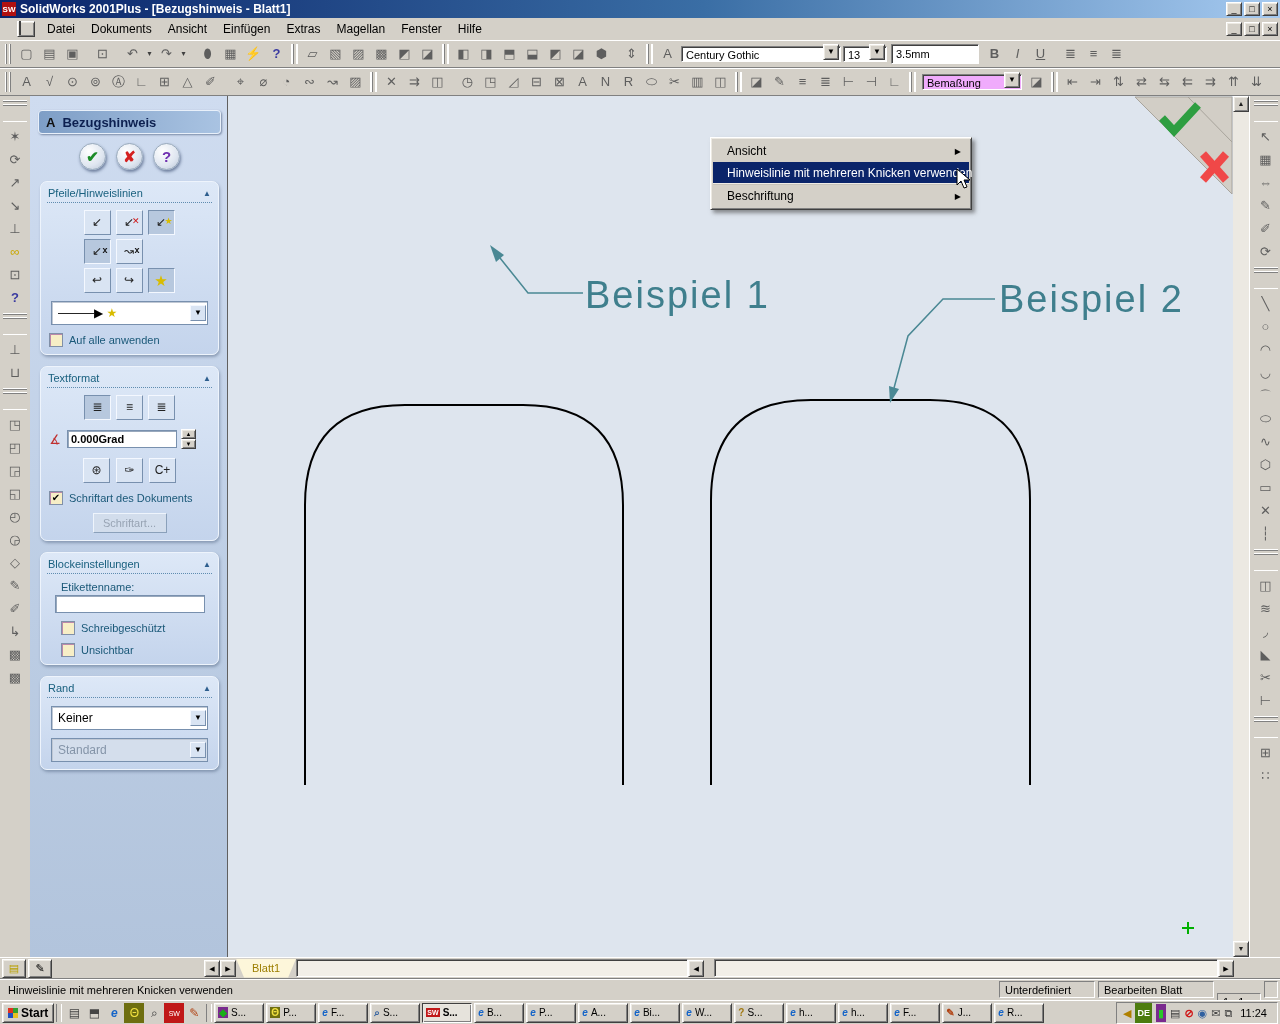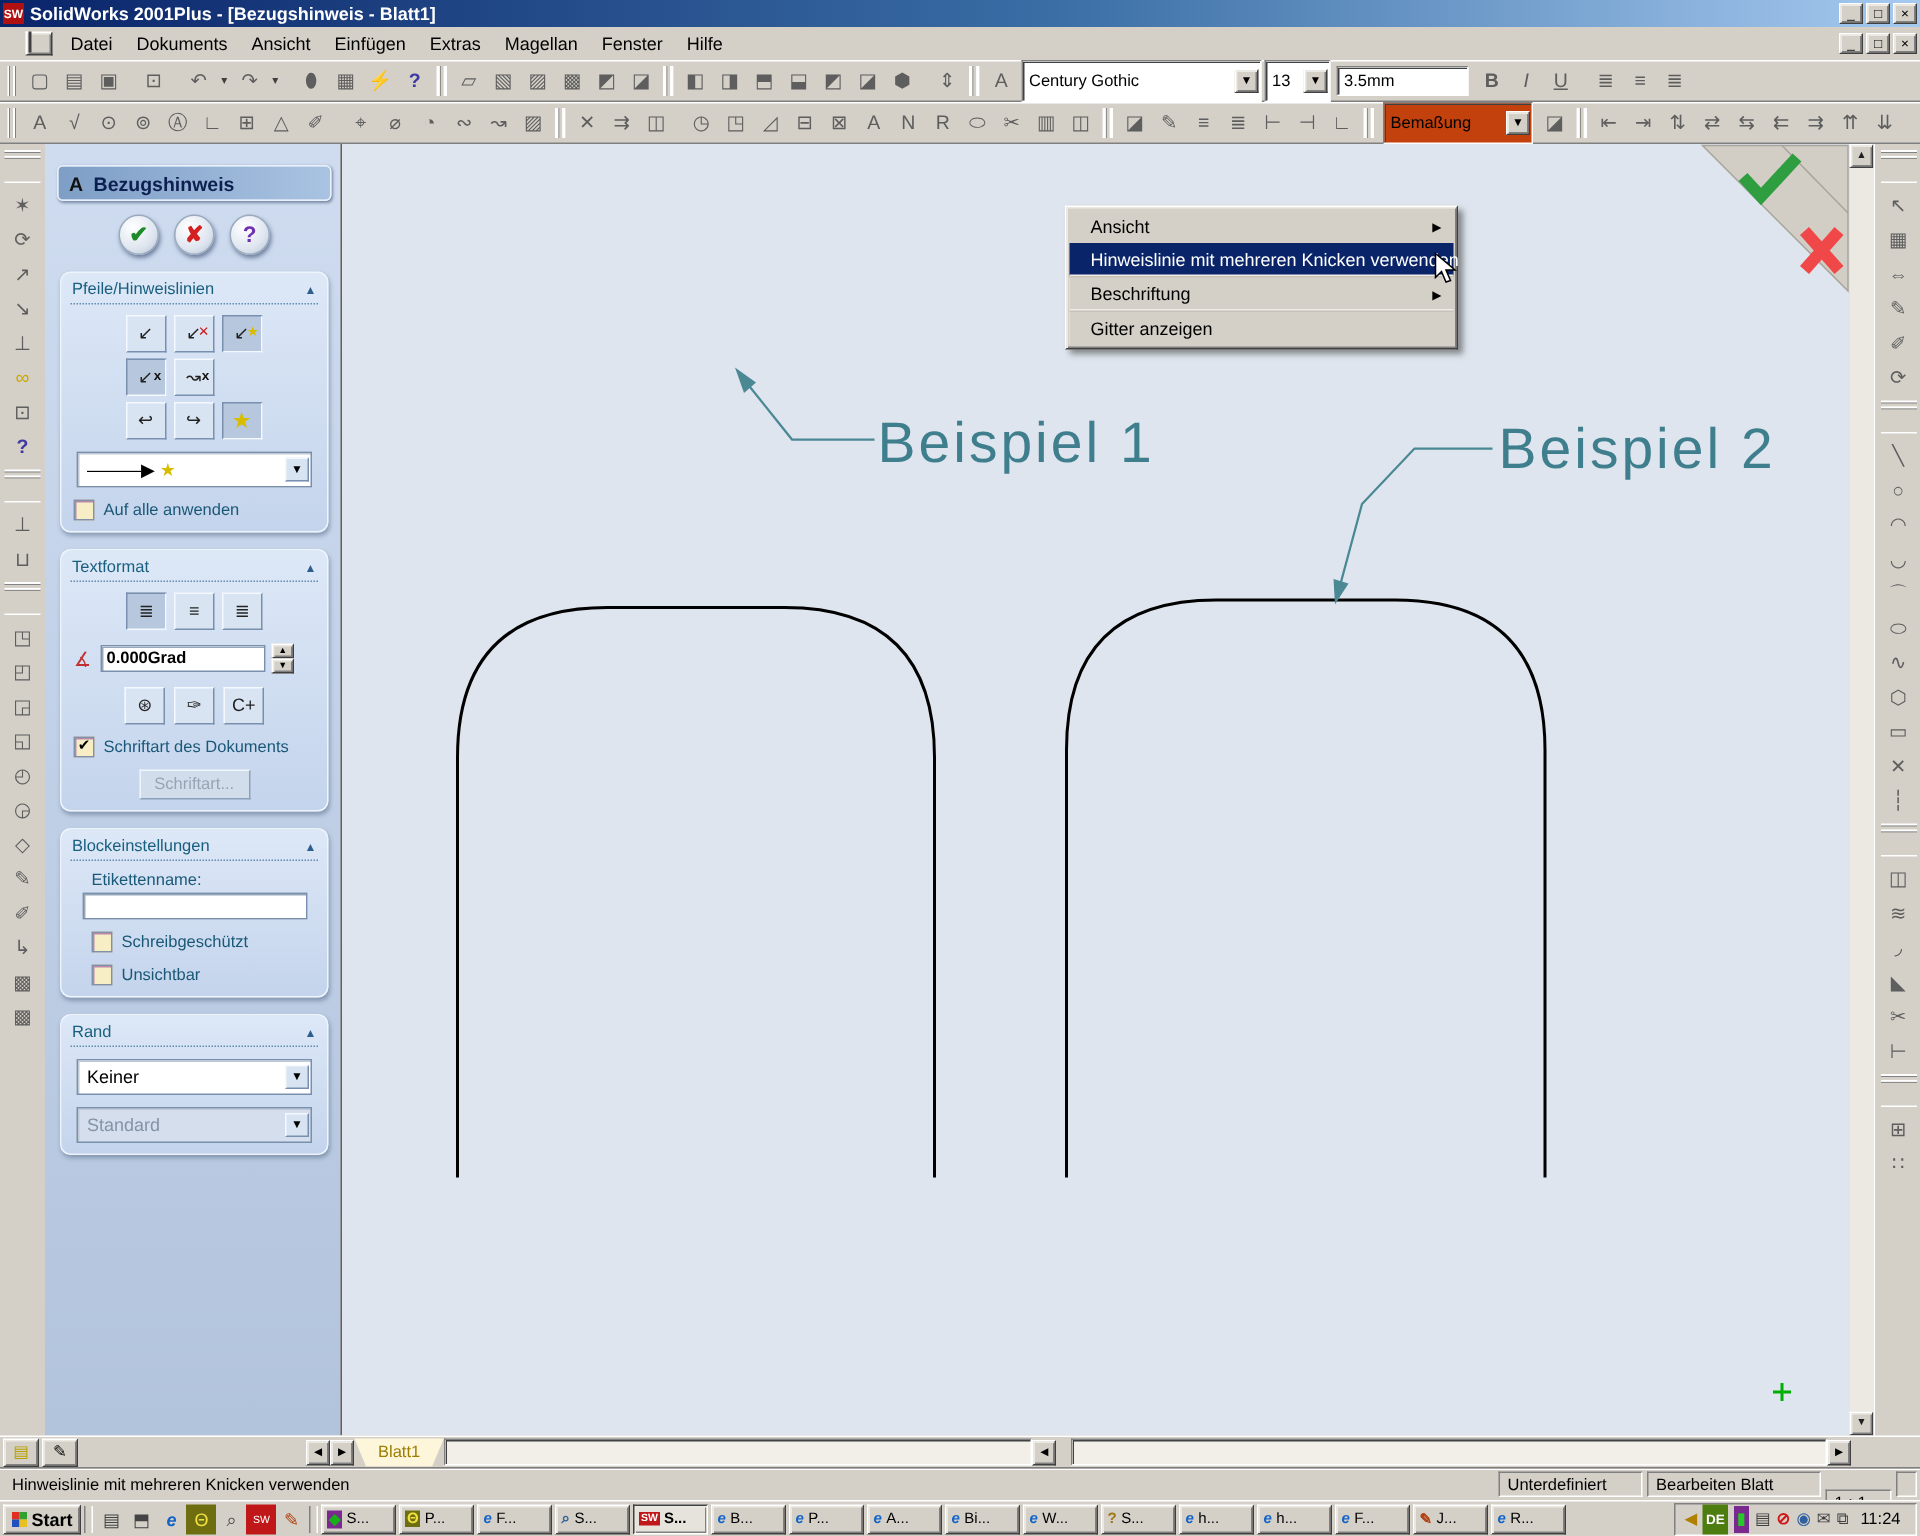--- a/index.html
+++ b/index.html
@@ -31,29 +31,29 @@
   #tb1{top:40px;} #tb2{top:68px;}
   .tbtn{width:23px;height:22px;background:transparent;border:1px solid transparent;
     color:#5e5e5e;font-size:13px;line-height:20px;text-align:center;flex:none;overflow:hidden;}
   .tbtn.dd{width:11px;font-size:8px;color:#404040;}
   .sep{width:7px;height:22px;flex:none;}
   .handle{width:7px;height:20px;flex:none;margin:0 3px;
     background:linear-gradient(90deg,#fff 0 1px,#808080 1px 2px,#d4d0c8 2px 4px,#fff 4px 5px,#808080 5px 6px,#d4d0c8 6px);}
   .vhandle{height:7px;width:20px;flex:none;margin:3px auto;
     background:linear-gradient(180deg,#fff 0 1px,#808080 1px 2px,#d4d0c8 2px 4px,#fff 4px 5px,#808080 5px 6px,#d4d0c8 6px);}
   .c-yellow{color:#caa800 !important;} .c-help{color:#3a3aa0 !important;font-weight:bold;}
-  .combo{height:28px;display:flex;align-items:center;background:#fff;font-size:11px;
+  .combo{height:16px;display:flex;align-items:flex-end;background:#fff;font-size:11px;
     border:1px solid;border-color:#808080 #fff #fff #808080;box-shadow:inset 1px 1px 0 #404040;
     padding-left:4px;box-sizing:border-box;flex:none;}
   .combo .cval{flex:1;white-space:nowrap;overflow:hidden;}
   .dbtn{width:16px;height:16px;font-size:8px;line-height:14px;text-align:center;flex:none;margin:1px;}
   .field{height:20px;box-sizing:border-box;padding-left:4px;border:1px solid;border-color:#808080 #fff #fff #808080;
     box-shadow:inset 1px 1px 0 #404040;background:#fff;font-size:11px;font-family:"Liberation Sans",sans-serif;}
   .fmt-b{font-weight:bold;} .fmt-i{font-style:italic;} .fmt-u{text-decoration:underline;}
-  .combo.yellow{background:#c2410c;}
+  .combo.yellow{background:#f0abfc;}
   
   #main{left:0;top:96px;width:1280px;height:861px;background:#d4d0c8;}
   
   #leftstrip{left:0;top:0;width:30px;height:861px;border-right:1px solid #808080;display:flex;flex-direction:column;align-items:center;}
   #leftstrip .tbtn{width:24px;height:23px;}
   
   #righttb{left:1249px;top:0;width:31px;height:882px;border-left:1px solid #fff;display:flex;flex-direction:column;align-items:center;background:#d4d0c8;}
   #righttb .tbtn{width:24px;height:23px;}
   
   #pm{left:30px;top:0;width:198px;height:861px;box-sizing:border-box;
@@ -481,24 +481,20 @@
           <span class="miar">▶</span>
         </div>
         <div class="mi hl">
           <span class="milbl">Hinweislinie mit mehreren Knicken verwenden</span>
           <span class="miar"></span>
         </div>
         <div class="mi">
           <span class="milbl">Beschriftung</span>
           <span class="miar">▶</span>
         </div>
-        <div class="mi">
-          <span class="milbl">Gitter anzeigen</span>
-          <span class="miar"></span>
-        </div>
       </div>
 
     
     <svg id="cursor" class="abs" style="left:728px;top:72px;" width="20" height="22">
       <polygon points="1,1 1,17 5,13 8,20 11,19 8,12 14,12" fill="#fff" stroke="#000"></polygon>
     </svg>
   </div>
 
   <div id="vscroll" class="abs">
     <button class="scrbtn raised">▲</button>

